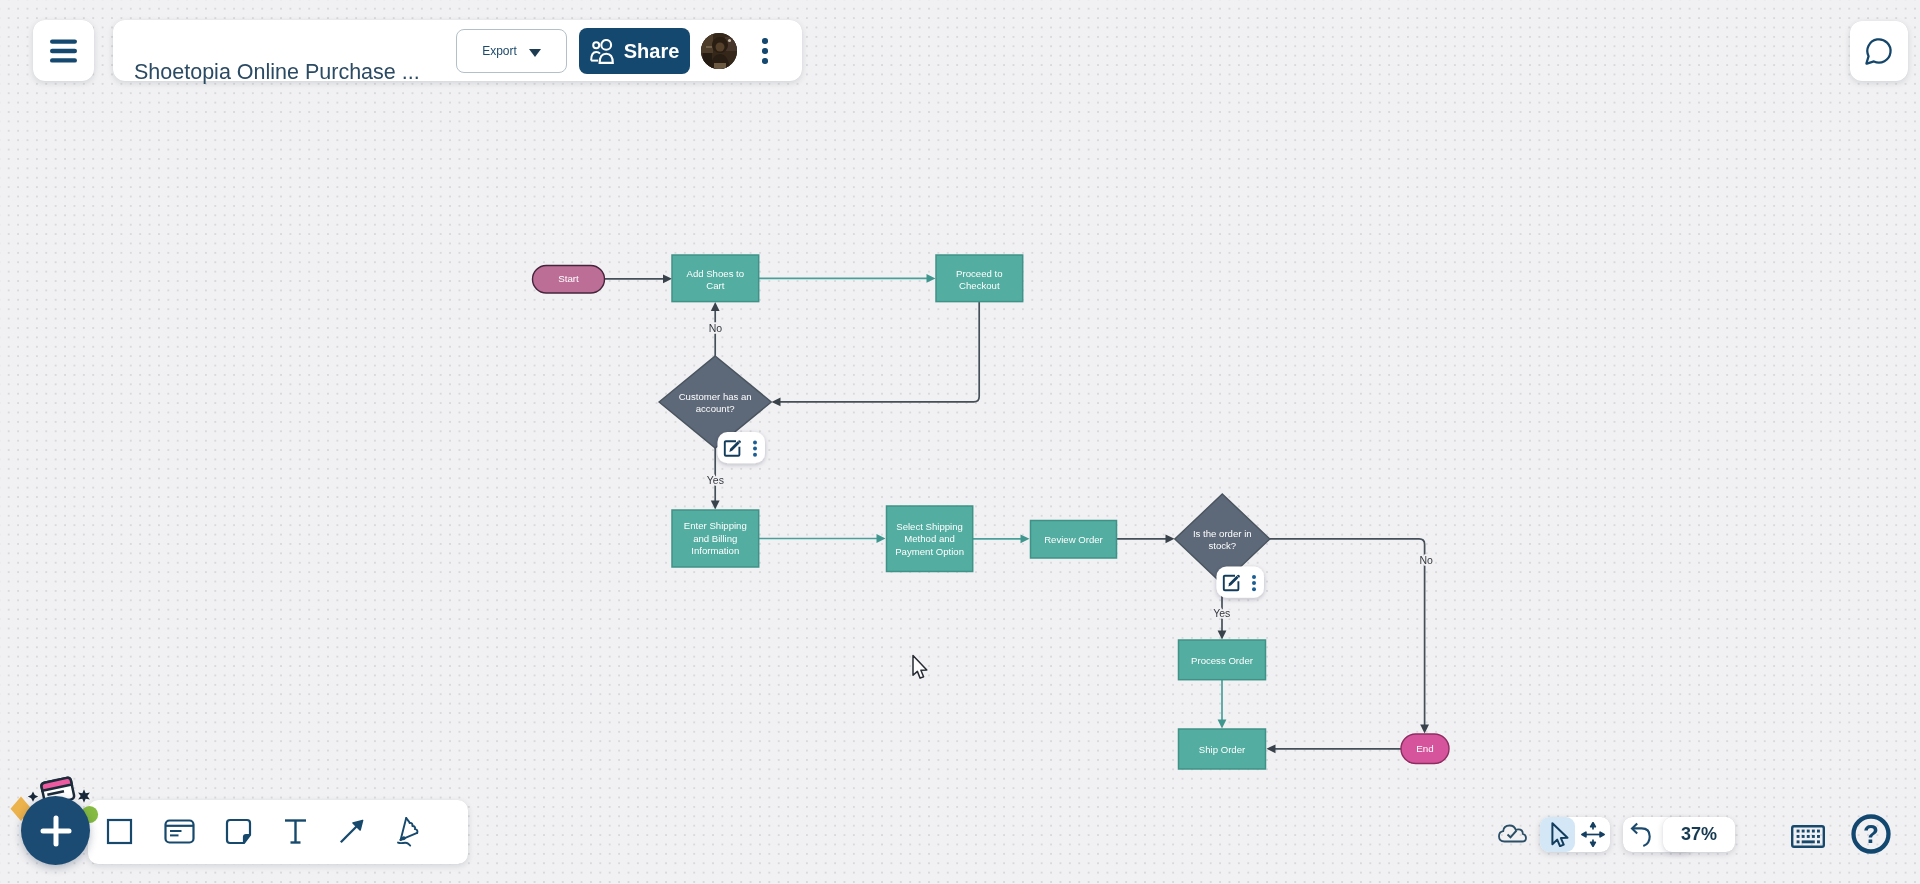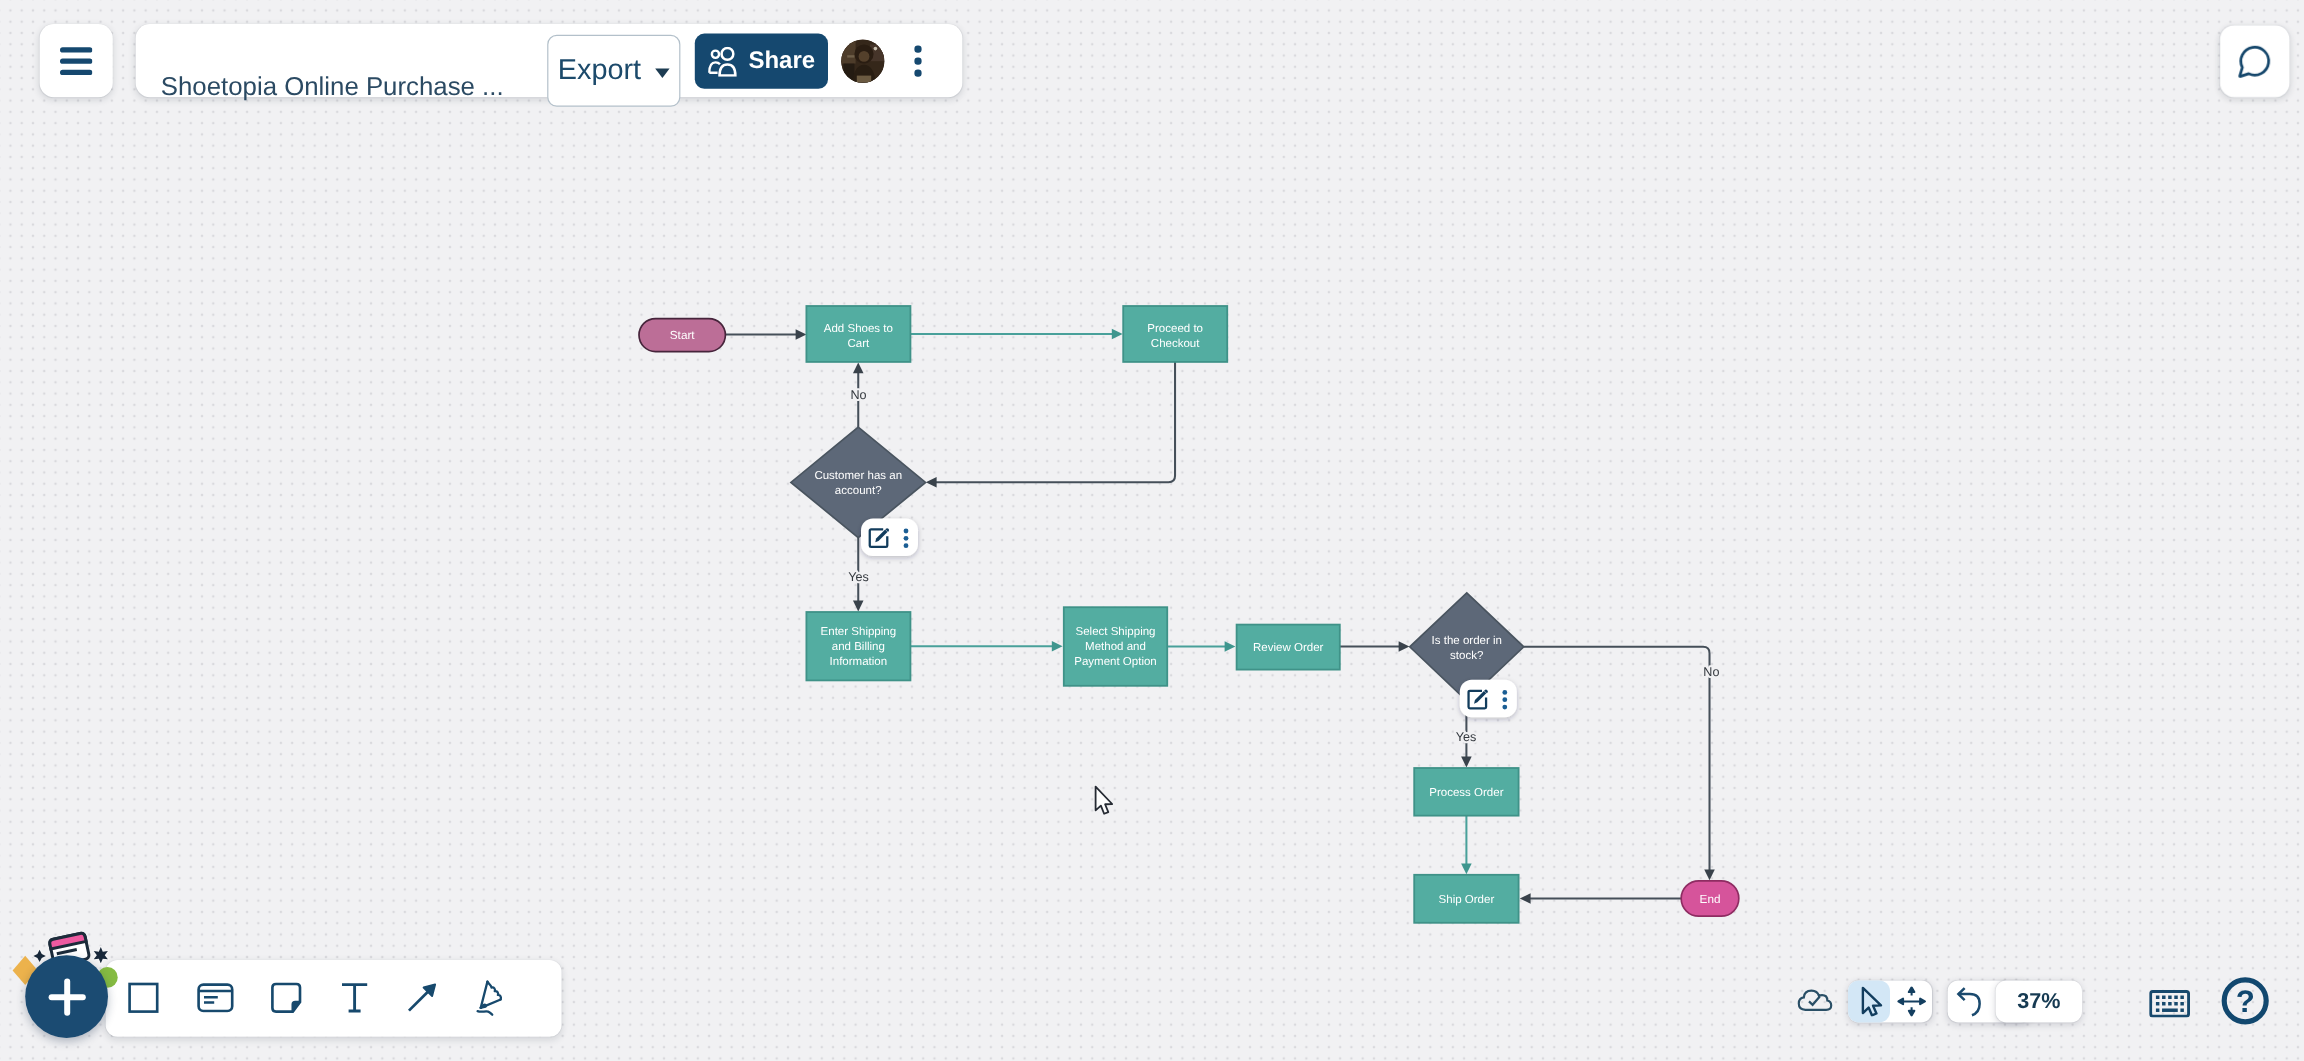--- a/index.html
+++ b/index.html
@@ -14,23 +14,23 @@
     position:relative;
   }
   .panel {
     position:absolute; background:#fff; border-radius:12px;
     box-shadow:0 2px 6px rgba(30,40,60,0.14), 0 0 1px rgba(30,40,60,0.10);
   }
   #hamburger { left:33px; top:20px; width:61px; height:61px; display:flex; align-items:center; justify-content:center; }
   #titlebar { left:113px; top:20px; width:689px; height:61px; display:flex; align-items:center; }
   #titlebar .title { margin-left:21px; font-size:21.5px; color:#2b4a63; letter-spacing:0px; white-space:nowrap;margin-top:44px; }
   #export {
-    position:absolute; left:456px; top:29px; width:111px; height:60px;
+    position:absolute; left:456px; top:29px; width:111px; height:44px;
     border:1px solid #b3c0ca; border-radius:8px; background:#fff;
-    display:flex; align-items:center; justify-content:center; font-size:24px; color:#1c4a6b;
+    display:flex; align-items:center; justify-content:center; font-size:12px; color:#1c4a6b;
   }
   #export .caret { width:0; height:0; border-left:6px solid transparent; border-right:6px solid transparent; border-top:8px solid #1d3c52; margin-left:12px; margin-top:3px;}
   #share {
     position:absolute; left:579px; top:28px; width:111px; height:46px;
     border-radius:8px; background:#15486f; color:#fff;
     display:flex; align-items:center; justify-content:center; font-size:20px; font-weight:bold;
   }
   #share svg { margin-right:9px; }
   #avatar {
     position:absolute; left:701px; top:33px; width:36px; height:36px; border-radius:50%;

